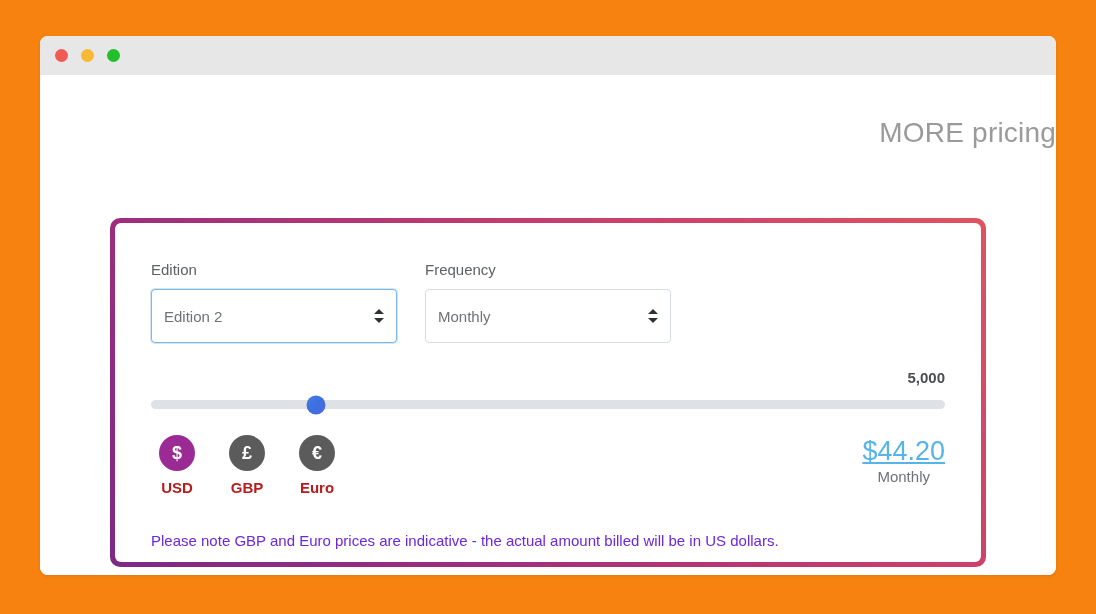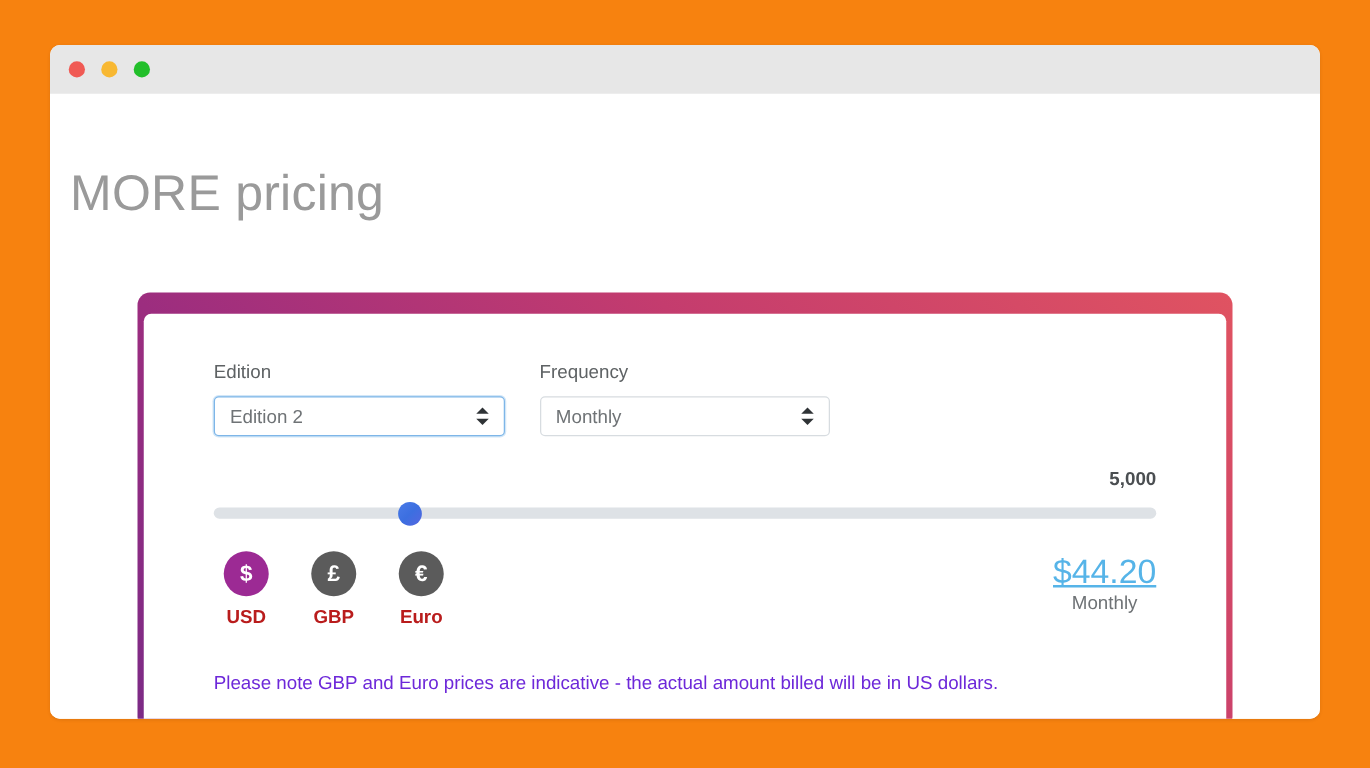--- a/index.html
+++ b/index.html
@@ -47,25 +47,25 @@
   .dot-green  { background: #22BF2A; }
 
   .window-body {
     position: relative;
     height: 500px;
     background: #ffffff;
   }
 
   
   .page-title {
-    text-align: left;
-    font-size: 40px;
+    text-align: right;
+    font-size: 28px;
     font-weight: 400;
     color: #9A9A9A;
-    margin: 16px;
+    margin: 0;
     padding-top: 42px;
     letter-spacing: 0.2px;
     font-family: "Liberation Sans", sans-serif;
   }
 
   
   .pricing-panel {
     position: absolute;
     left: 70px;
     top: 143px;
@@ -74,22 +74,21 @@
     border-radius: 10px;
     padding: 5px;
     background: linear-gradient(45deg, #7B2A86 0%, #9C2D7F 28%, #C43C6E 62%, #E05361 100%);
   }
   .pricing-panel-inner {
     width: 100%;
     height: 100%;
     background: #ffffff;
     border-radius: 6px;
     position: relative;
-    padding: 0 56px;
-    margin-top: 12px;
+    padding: 0 36px;
   }
 
   
   .form-row {
     display: flex;
     padding-top: 38px;
     gap: 28px;
   }
   .field {
     flex: 1 1 0;
@@ -97,21 +96,21 @@
   }
   .field-label {
     display: block;
     font-size: 15px;
     color: #5E6264;
     margin-bottom: 11px;
     font-family: "Liberation Sans", sans-serif;
   }
   .control {
     width: 100%;
-    height: 32px;
+    height: 54px;
     border: 1px solid #D7DCE0;
     border-radius: 4px;
     background: #ffffff;
     font-size: 15px;
     color: #6F7376;
     padding: 0 12px;
     font-family: "Liberation Sans", sans-serif;
     outline: none;
     display: flex;
     align-items: center;

